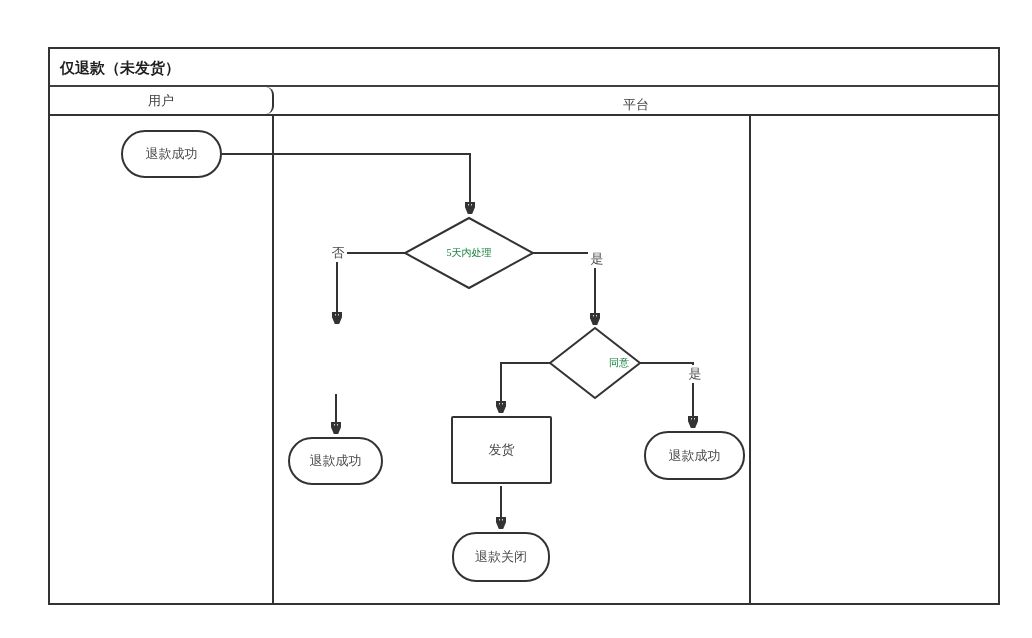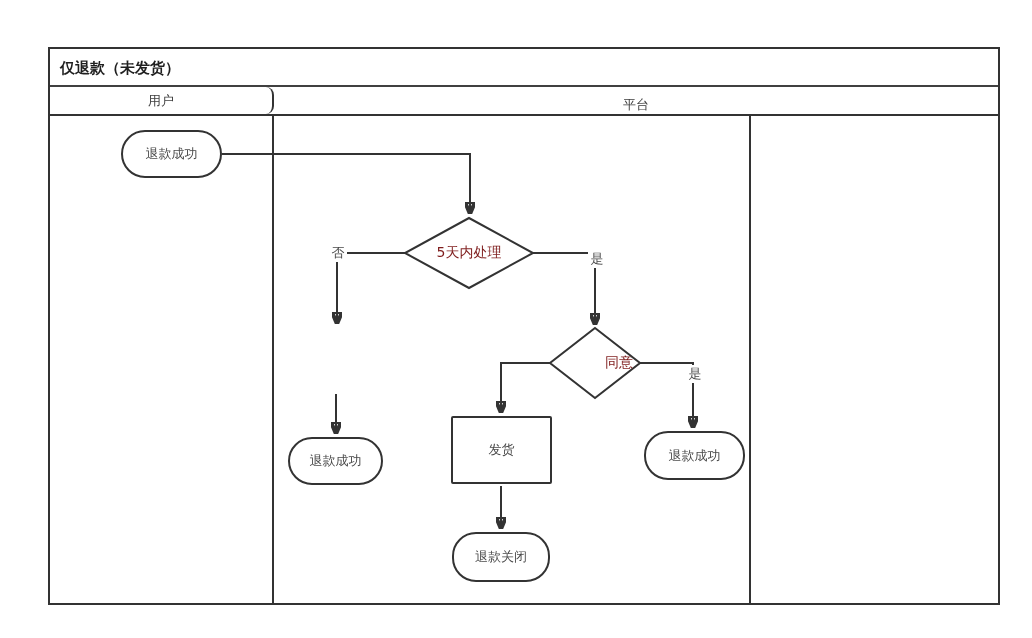--- a/index.html
+++ b/index.html
@@ -97,23 +97,24 @@
     text-align: center;
   }
   .node.stadium { border-radius: 24px; }
   .node.rect    { border-radius: 2px; }
 
   .diamond-label {
     position: absolute;
     display: flex;
     align-items: center;
     justify-content: center;
-    font-size: 14px;
-    color: #7f1d1d;
+    font-size: 10px;
+    color: #15803d;
     pointer-events: none;
+    font-family: Liberation Serif, serif;
   }
   .edge-label {
     position: absolute;
     background: #ffffff;
     font-size: 13px;
     color: #4a4a4a;
     line-height: 18px;
     text-align: center;
     padding: 0 1px;
   }

